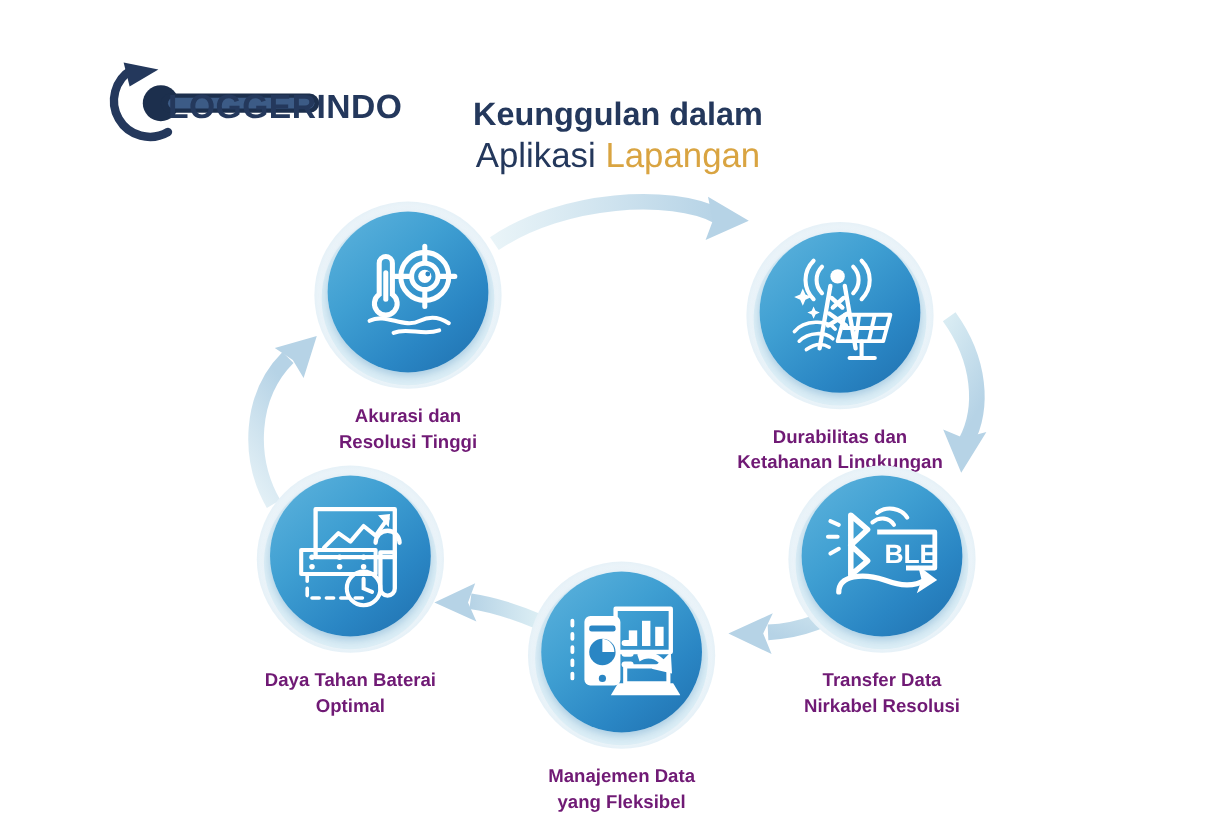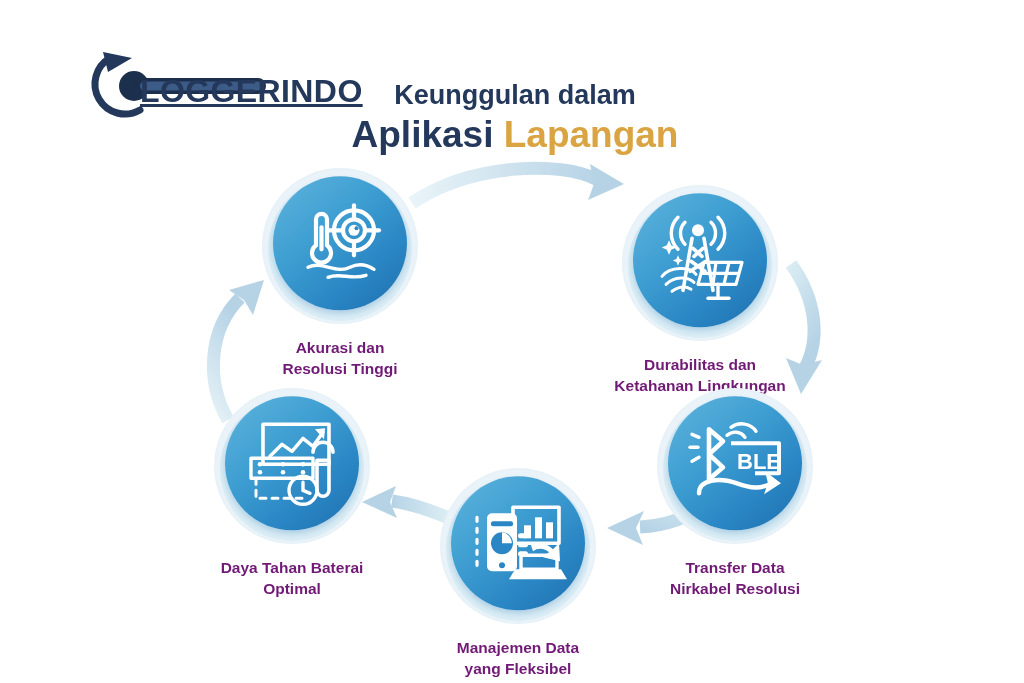--- a/index.html
+++ b/index.html
@@ -20,47 +20,46 @@
     position: absolute;
     left: 48px;
     top: 28px;
     width: 260px;
     height: 110px;
   }
   #logo-wordmark {
     position: absolute;
     left: 92px;
     top: 45px;
-    font-size: 32px;
+    font-size: 28px;
     font-weight: bold;
     letter-spacing: 0.4px;
     color: #24385c;
     white-space: nowrap;
-    text-decoration: underline;
   }
 
   
   #headline {
     position: absolute;
     left: 330px;
     top: 78px;
     width: 370px;
     text-align: center;
     line-height: 1.26;
   }
   #headline .line1 {
     display: block;
     font-size: 27px;
     font-weight: bold;
     color: #24385c;
   }
   #headline .line2 {
     display: block;
-    font-size: 37px;
-    font-weight: bold;
+    font-size: 29px;
+    font-weight: normal;
     color: #24385c;
   }
   #headline .accent { color: #d9a441; }
 
   
   #cycle {
     position: absolute;
     left: 0;
     top: 0;
     width: 1024px;

